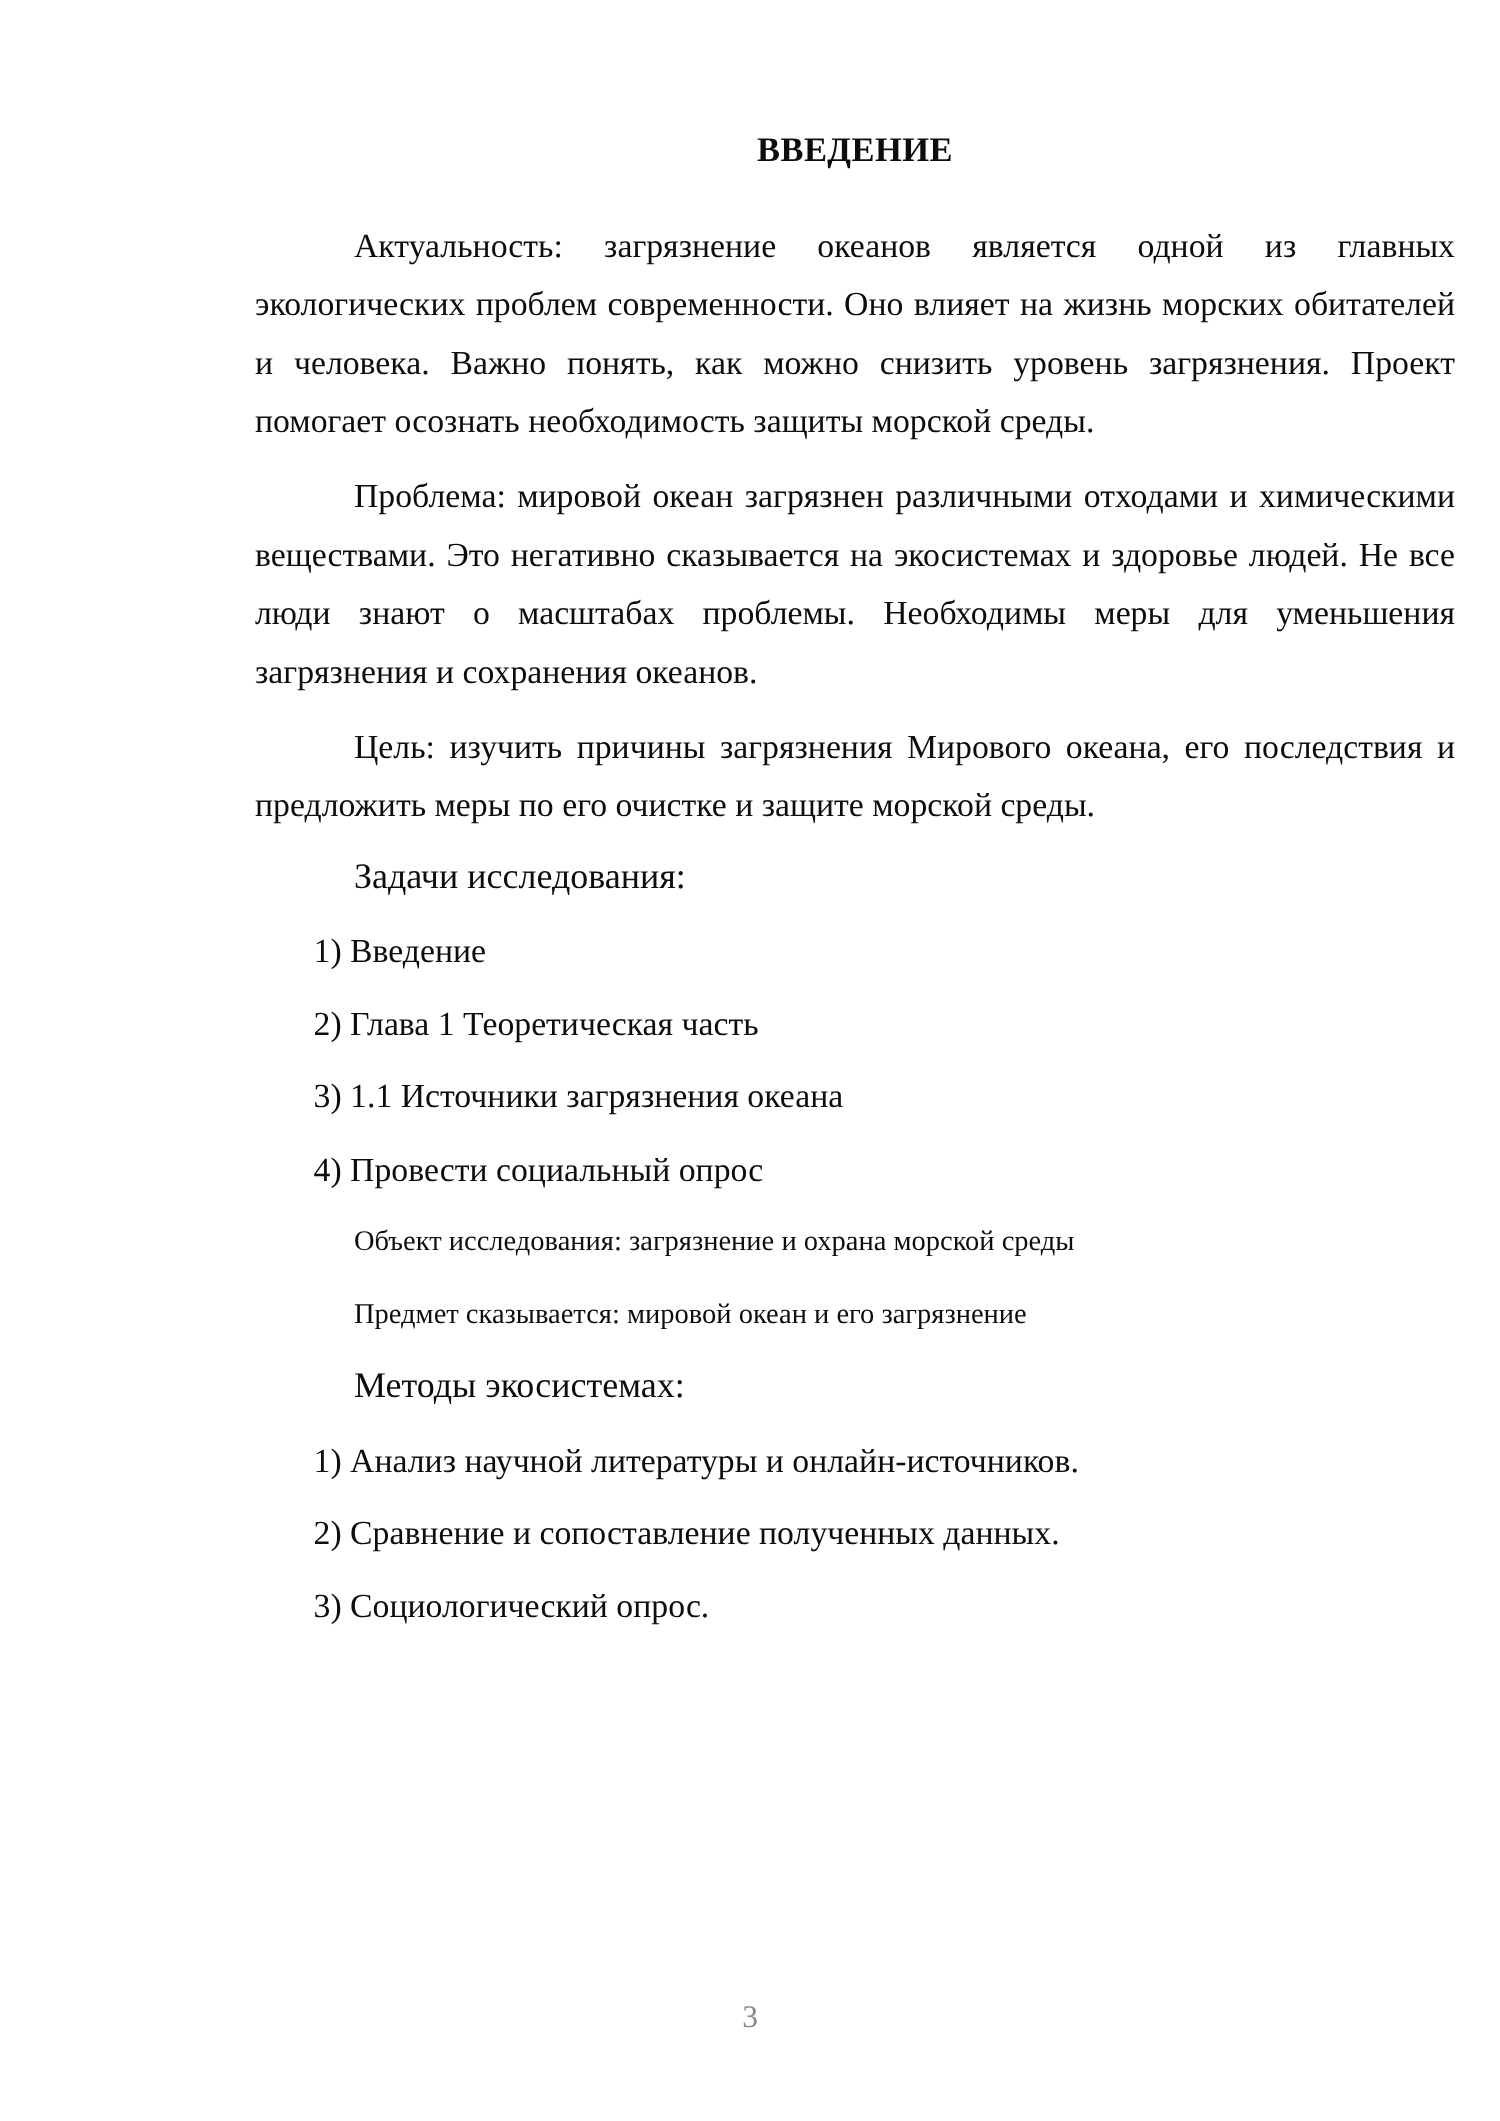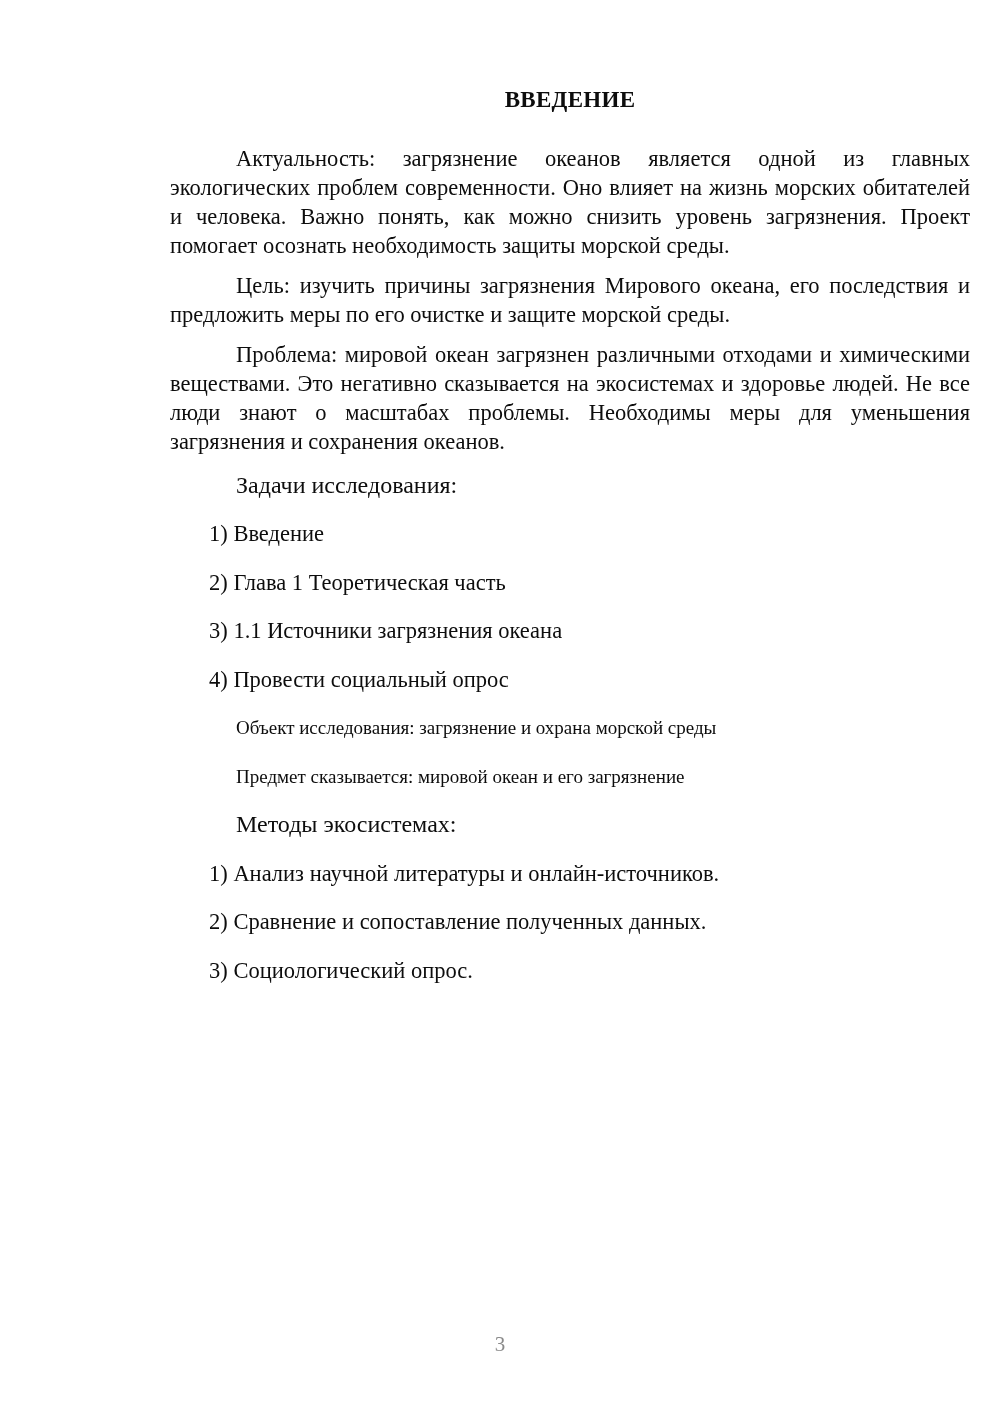--- a/index.html
+++ b/index.html
@@ -28,21 +28,21 @@
   .doc-title {
     font-size: 23px;
     font-weight: bold;
     text-align: center;
     letter-spacing: 0.3px;
     margin: 0 0 30px 0;
     line-height: 1.2;
   }
   .para {
     font-size: 22.5px;
-    line-height: 29px;
+    line-height: 39px;
     text-align: justify;
     text-justify: inter-word;
     text-indent: 66px;
     margin: 0 0 11px 0;
     hyphens: none;
   }
   .lead-line {
     font-size: 24px;
     line-height: 37.5px;
     text-align: left;
@@ -91,23 +91,23 @@
 <body>
 
 <div class="page">
 
   <div class="content">
 
     <h1 class="doc-title">ВВЕДЕНИЕ</h1>
 
     <p class="para">Актуальность: загрязнение океанов является одной из главных экологических проблем современности. Оно влияет на жизнь морских обитателей и человека. Важно понять, как можно снизить уровень загрязнения. Проект помогает осознать необходимость защиты морской среды.</p>
 
+    <p class="para">Проблема: мировой океан загрязнен различными отходами и химическими веществами. Это негативно сказывается на экосистемах и здоровье людей. Не все люди знают о масштабах проблемы. Необходимы меры для уменьшения загрязнения и сохранения океанов.</p>
+
     <p class="para">Цель: изучить причины загрязнения Мирового океана, его последствия и предложить меры по его очистке и защите морской среды.</p>
-
-    <p class="para">Проблема: мировой океан загрязнен различными отходами и химическими веществами. Это негативно сказывается на экосистемах и здоровье людей. Не все люди знают о масштабах проблемы. Необходимы меры для уменьшения загрязнения и сохранения океанов.</p>
 
     <p class="lead-line">Задачи исследования:</p>
 
     <ul class="list">
       <li><span class="marker">1)</span><span>Введение</span></li>
       <li><span class="marker">2)</span><span>Глава 1 Теоретическая часть</span></li>
       <li><span class="marker">3)</span><span>1.1 Источники загрязнения океана</span></li>
       <li><span class="marker">4)</span><span>Провести социальный опрос</span></li>
     </ul>
 

